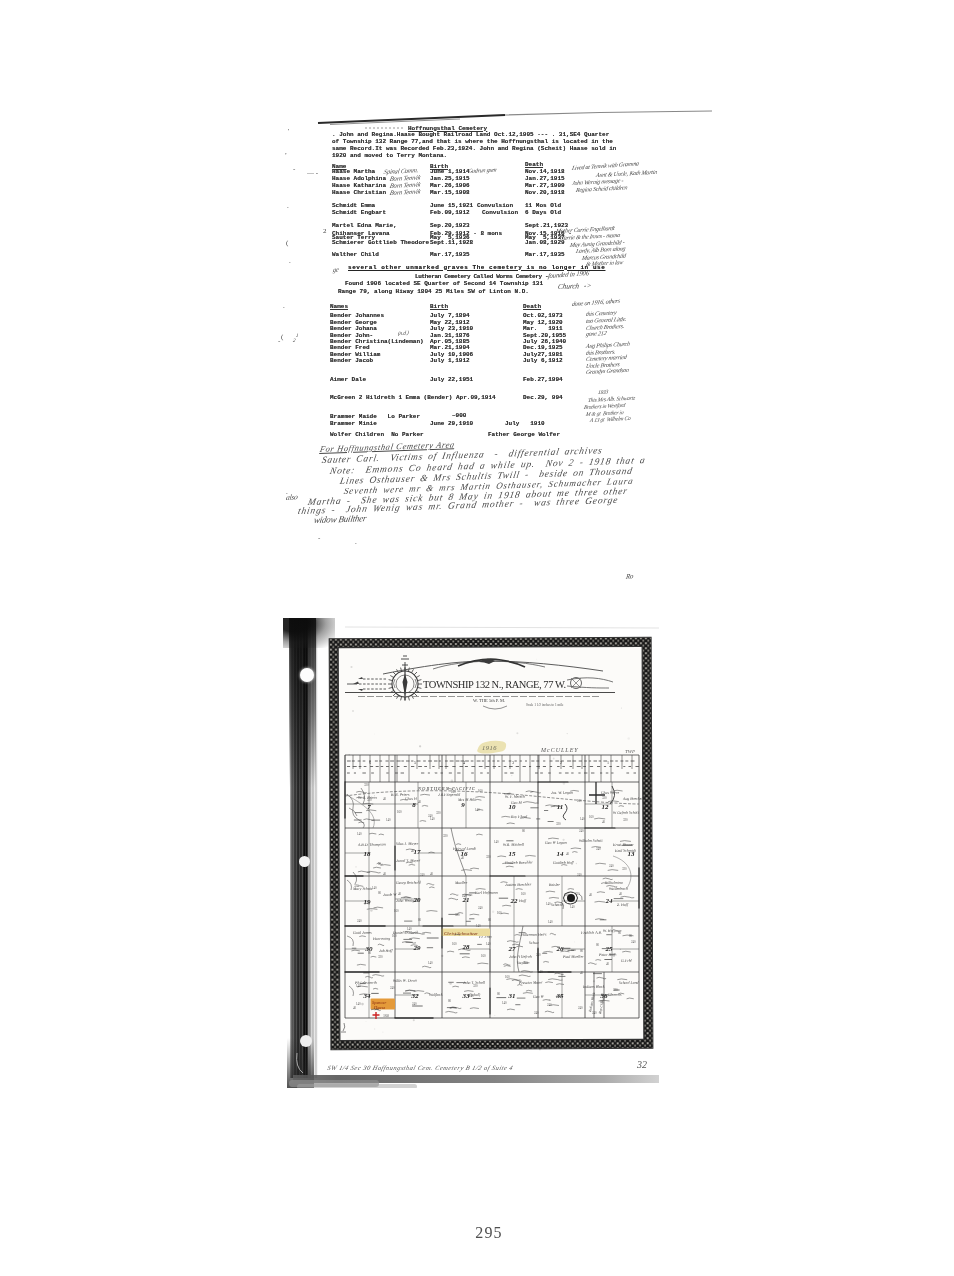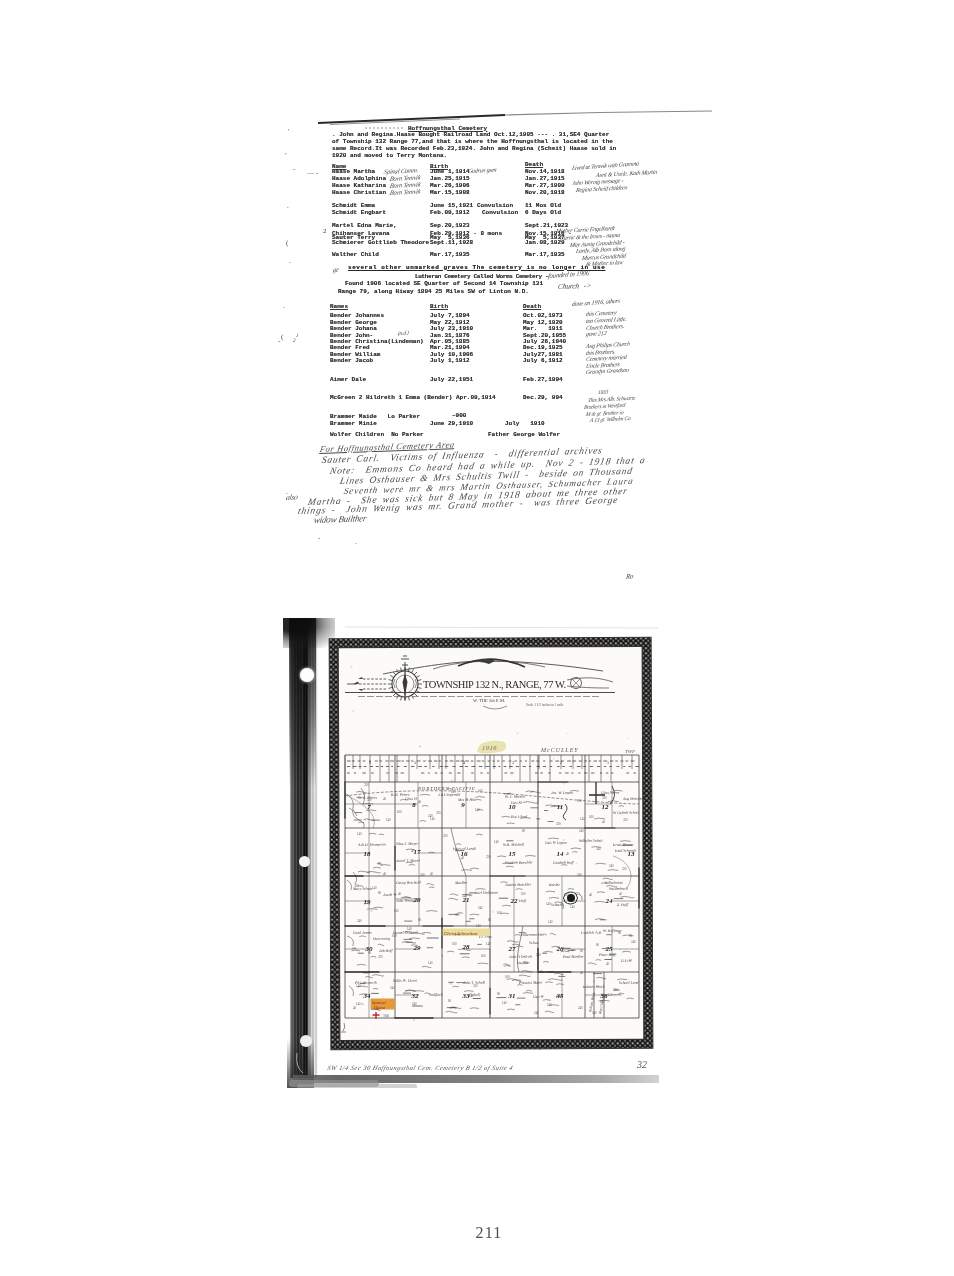--- a/index.html
+++ b/index.html
@@ -962,13 +962,13 @@
 <rect x="10" y="457" width="366" height="8" fill="url(#streak)" opacity="0.85"></rect>
 <rect x="6" y="462" width="90" height="7" rx="3" fill="#8e8e8e" opacity="0.7"></rect>
 <rect x="14" y="466" width="120" height="5" rx="2.5" fill="#a5a5a5" opacity="0.5"></rect>
 <path d="M20 455 q-8 -6 -6 -20" stroke="#aaa" stroke-width="1" fill="none"></path>
 <g transform="translate(44,452) skewX(-14)">
           <text x="0" y="0" font-family="Liberation Serif,serif" font-style="italic" font-size="6.5px" fill="#555" letter-spacing="0.45">SW 1/4 Sec 30 Hoffnungsthal Cem. Cemetery  B 1/2 of Suite 4</text>
         </g>
 <text x="354" y="450" font-family="Liberation Serif,serif" font-style="italic" font-size="10px" fill="#555">32</text>
       </svg>
 </div>
-<div style="position:absolute;left:489px;top:1224px;font-family:'Liberation Serif',serif;font-size:16px;color:#4f4f4f;letter-spacing:1.2px;transform:translateX(-50%)">211</div>
+<div style="position:absolute;left:489px;top:1224px;font-family:'Liberation Serif',serif;font-size:16px;color:#4f4f4f;letter-spacing:1.2px;transform:translateX(-50%)">295</div>
 </div>
 </body></html>

